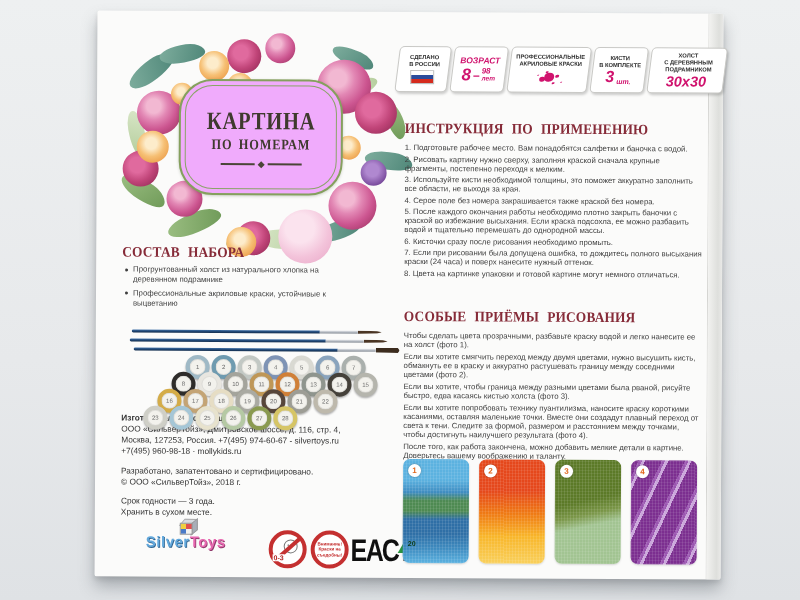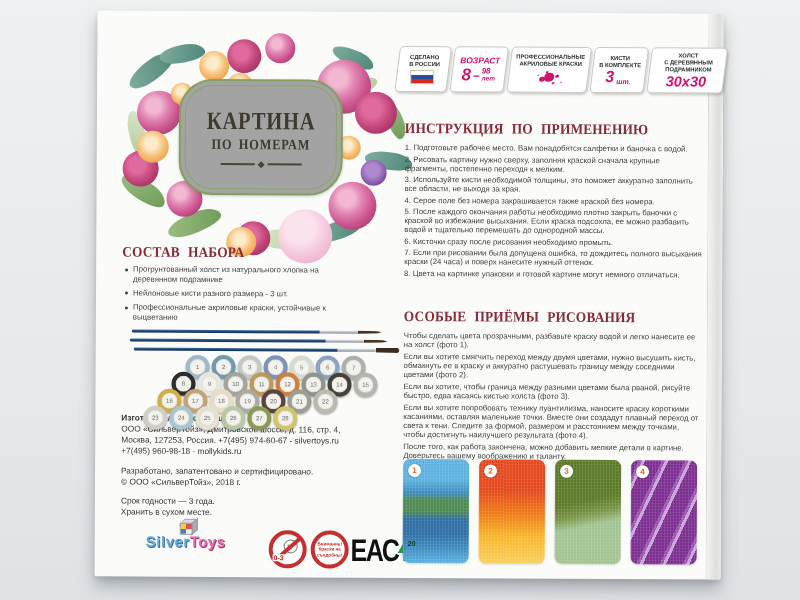--- a/index.html
+++ b/index.html
@@ -71,21 +71,21 @@
   .roseD{background:radial-gradient(circle at 40% 40%,#e06a9e 0 25%,#c04478 55%,#9a2f5c 85%,#7e2549 100%);}
   .rosePale{background:radial-gradient(circle at 40% 35%,#fbe3ee 0 30%,#f3c3da 60%,#e8a6c6 100%);}
   .flOrange{background:radial-gradient(circle at 45% 40%,#fdeccb 0 22%,#f6c075 50%,#eb9a45 85%,#e0832f 100%);}
   .flPurple{background:radial-gradient(circle at 45% 40%,#b088d0 0 30%,#7d4fa0 70%,#5f3a80 100%);}
   .leafT{background:linear-gradient(110deg,#7fae9e,#4e8678);}
   .leafG{background:linear-gradient(110deg,#9cbf83,#6f9a58);}
   .leafP{background:linear-gradient(110deg,#d9e7c8,#b4cd9c);}
   .leaf{border-radius:60% 40% 60% 40%/55% 55% 45% 45%;}
 
   .plaque{position:absolute;left:70px;top:46px;width:160px;height:112px;
-    background:#a3a3a3;border:2px solid #85a05e;border-radius:34px;z-index:5;
+    background:#f0abfc;border:2px solid #85a05e;border-radius:34px;z-index:5;
     box-shadow:0 1px 3px rgba(60,80,40,0.25);}
   .plaque-inner{position:absolute;inset:4px;border:1px solid #8aa468;border-radius:28px;
     display:flex;flex-direction:column;align-items:center;justify-content:center;}
   .logo-t1{font-family:"Liberation Serif",serif;font-weight:bold;color:#3f3a2e;
     font-size:25px;letter-spacing:1px;transform:scaleX(0.82);line-height:1;}
   .logo-t2{font-family:"Liberation Serif",serif;font-weight:bold;color:#3f3a2e;
     font-size:14.5px;letter-spacing:1px;word-spacing:3px;transform:scaleX(0.85);margin-top:3px;}
   .ornament{display:flex;align-items:center;margin-top:9px;}
   .orn-line{width:34px;height:1.6px;background:#4a4537;}
   .orn-dot{width:5px;height:5px;background:#4a4537;transform:rotate(45deg);margin:0 4px;}
@@ -252,21 +252,20 @@
             <span>С ДЕРЕВЯННЫМ</span><br>
             <span>ПОДРАМНИКОМ</span>
           </div>
           <div class="size-big accent">30х30</div>
         </div>
       </div>
 
       <div class="h-red" style="position:absolute;left:26px;top:233px;">СОСТАВ НАБОРА</div>
       <ul class="comp-list txt" style="position:absolute;left:28px;top:254px;" id="comp-list">
           <li>Прогрунтованный холст из натурального хлопка на деревянном подрамнике</li>
-          <li>Нейлоновые кисти разного размера - 3 шт.</li>
           <li>Профессиональные акриловые краски, устойчивые к выцветанию</li>
         </ul>
 
       <div class="brushes">
         <div class="brush" style="left:4px;top:2px;">
           <div class="handle" style="width:188px"></div>
             <div class="ferrule"></div>
             <div class="tip"></div>
         </div>
         <div class="brush" style="left:2px;top:11px;">

